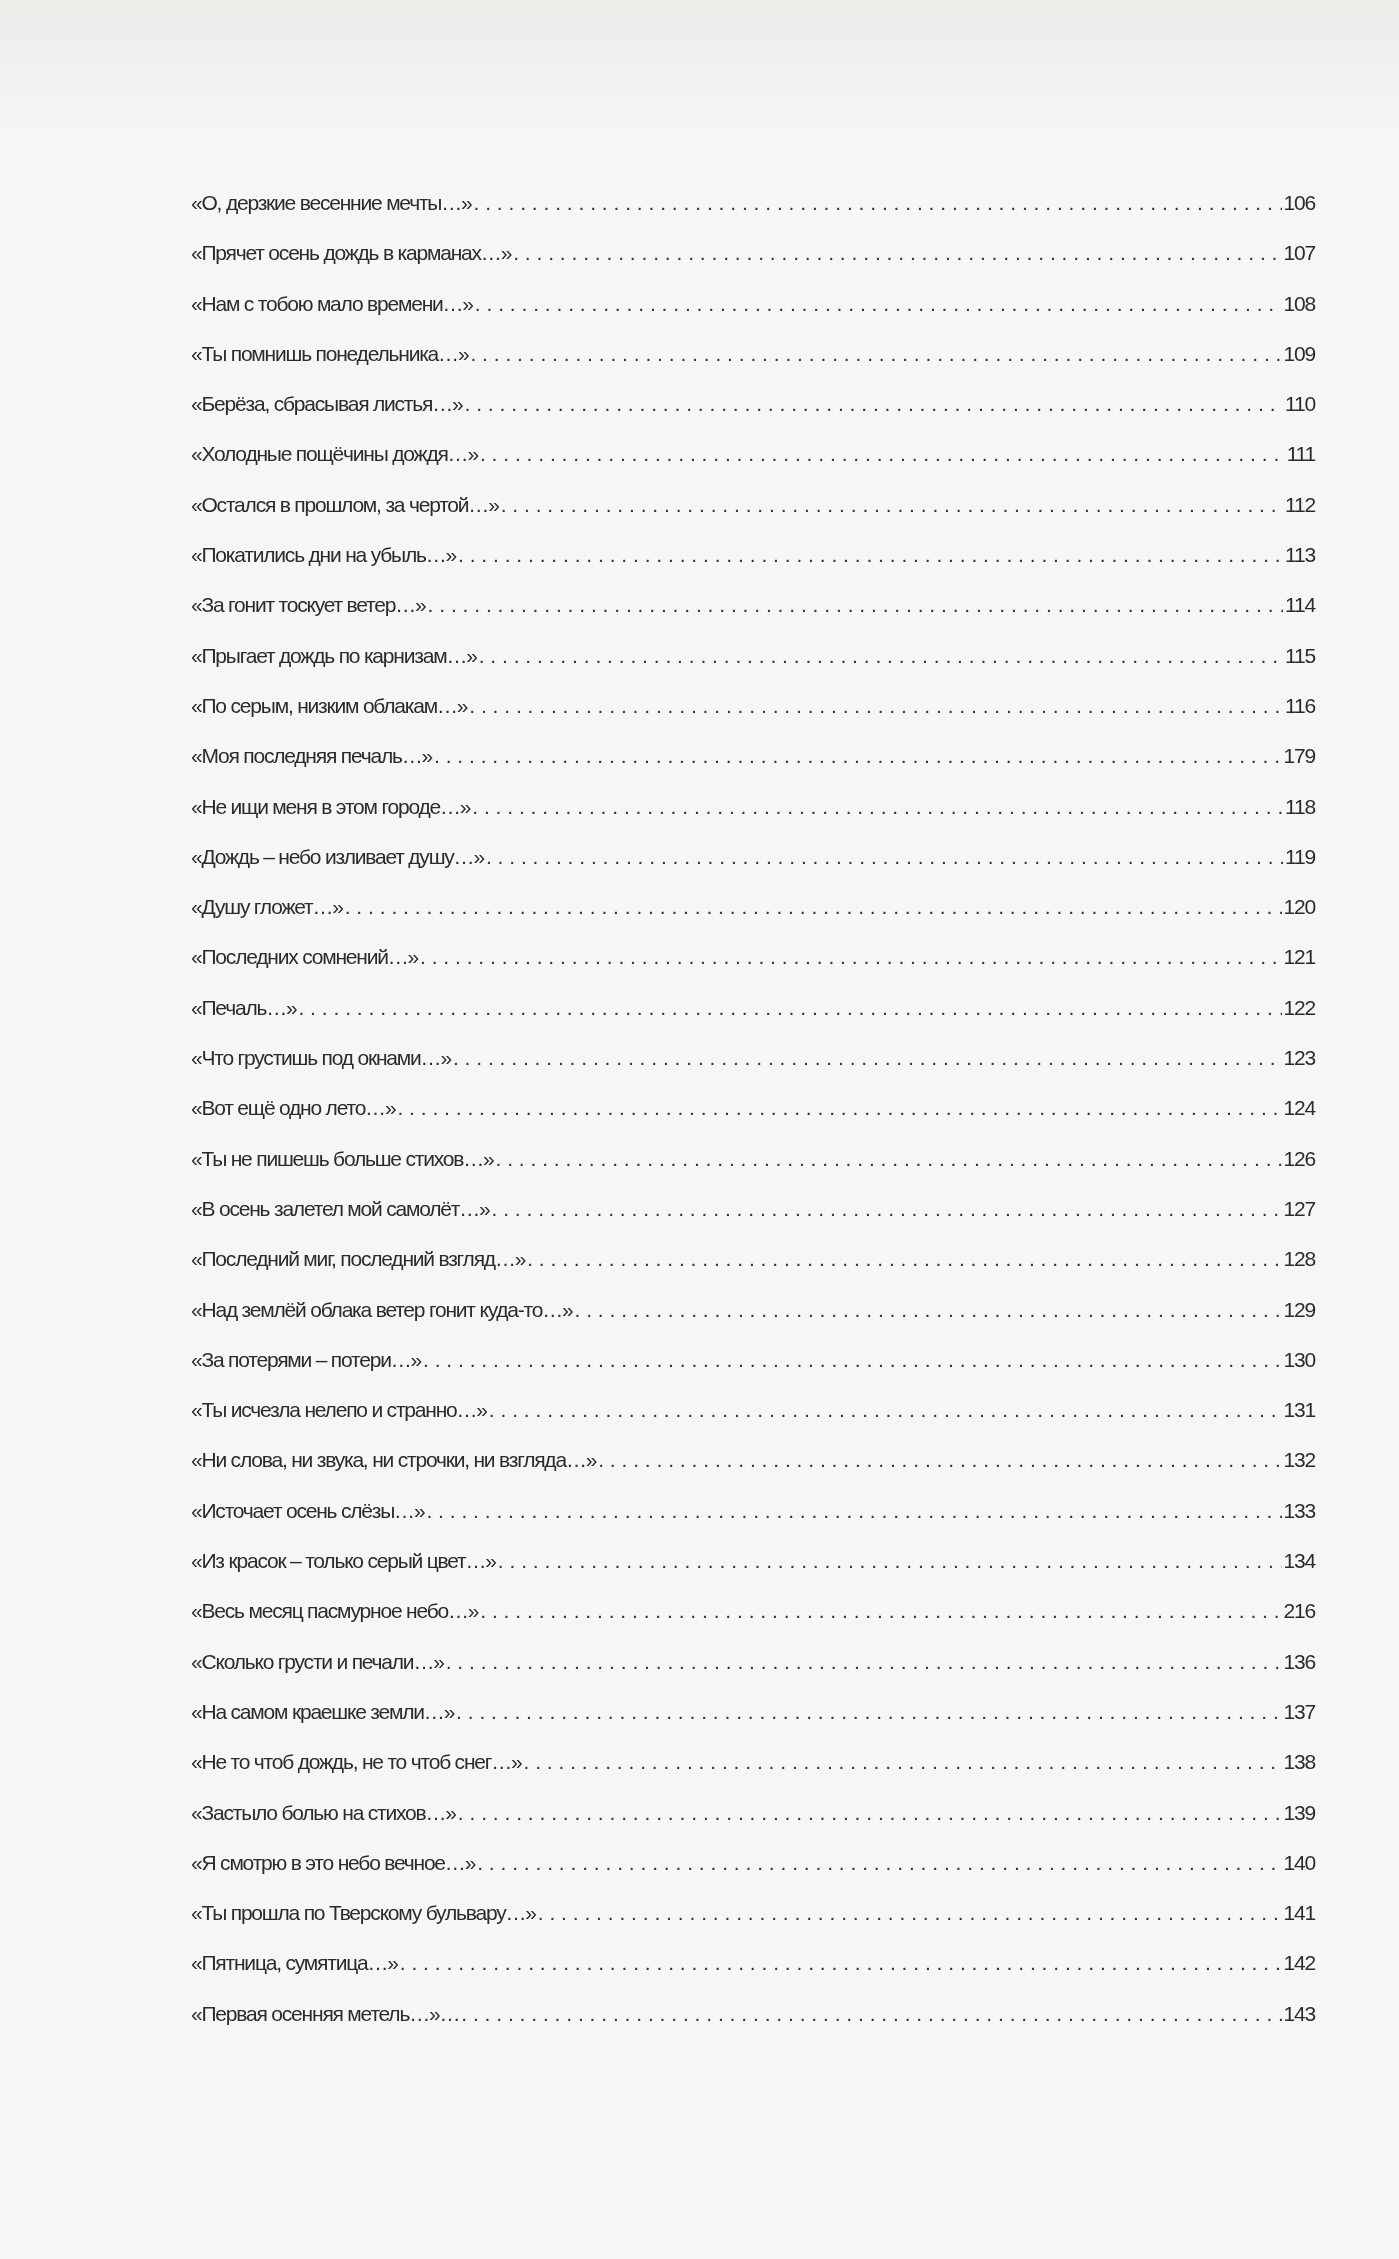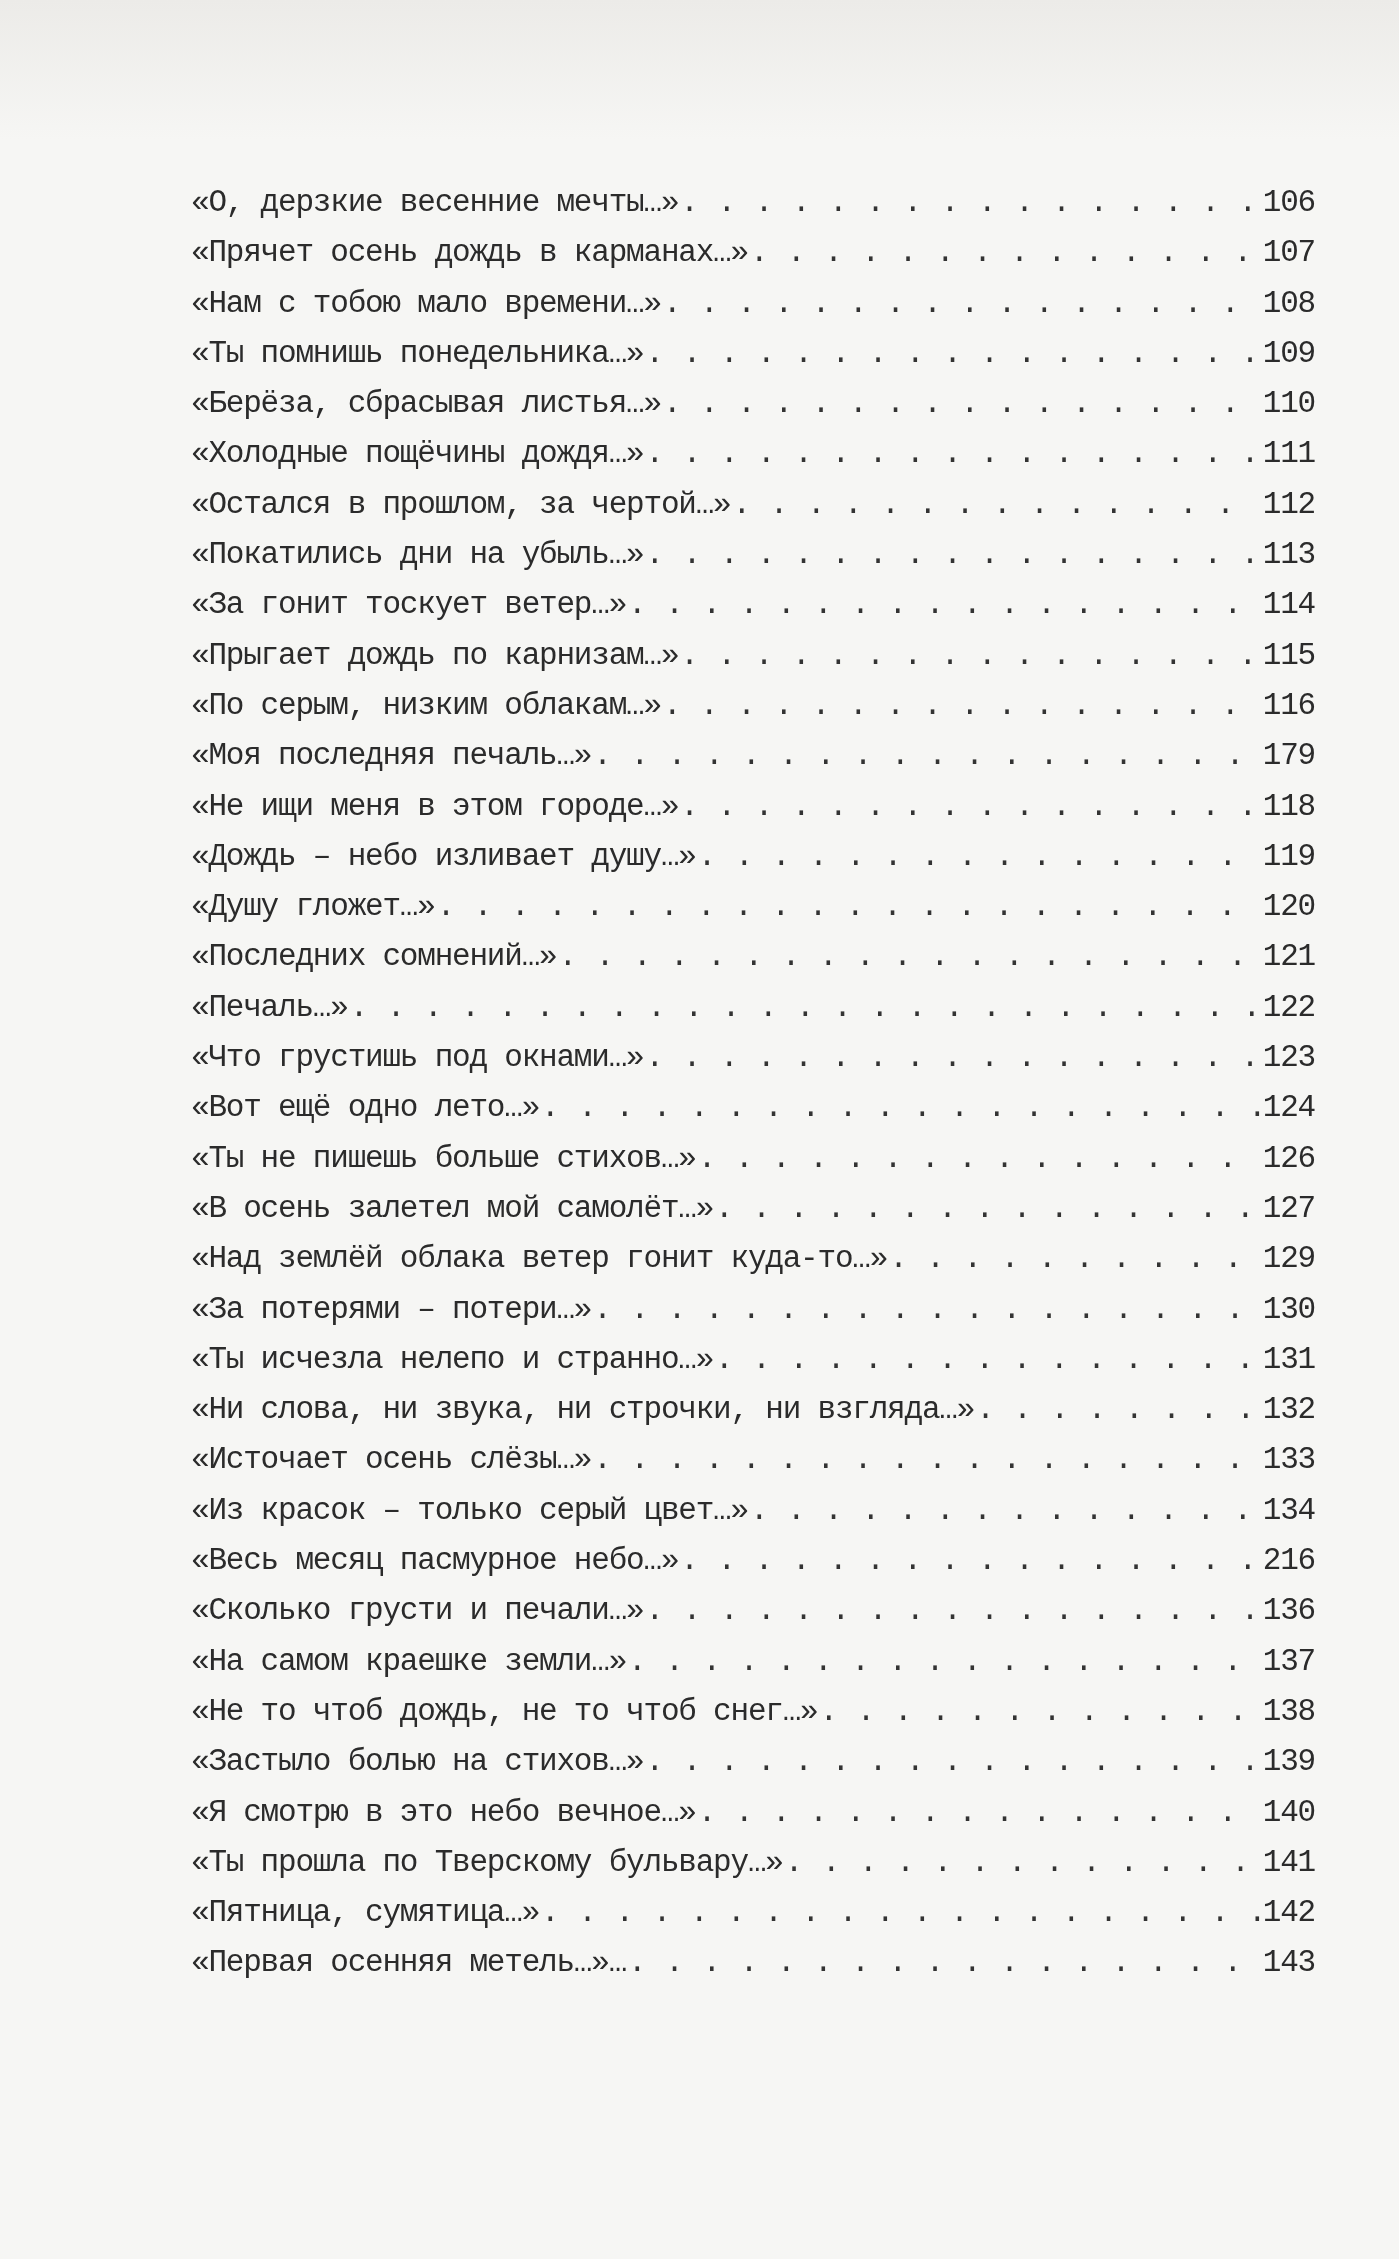--- a/index.html
+++ b/index.html
@@ -11,22 +11,22 @@
   }
   .page-shadow {
     position: absolute; left: 0; top: 0; width: 1399px; height: 140px;
     background: linear-gradient(#ecebe8, rgba(246,246,244,0));
   }
   .toc {
     position: absolute;
     left: 191px;
     top: 178px;
     width: 1124px;
-    font-family: Liberation Mono, monospace;
-    font-size: 31px;
+    font-family: Liberation Sans, sans-serif;
+    font-size: 21px;
     letter-spacing: -1.2px;
     color: #2b2b2b;
   }
   .toc-row {
     display: flex;
     align-items: baseline;
     height: 50.3px;
     line-height: 50.3px;
     white-space: nowrap;
   }
@@ -149,20 +149,25 @@
       <span class="toc-title">«Ты не пишешь больше стихов…»</span>
       <span class="toc-leader"></span>
       <span class="toc-page">126</span>
     </div>
     <div class="toc-row">
       <span class="toc-title">«В осень залетел мой самолёт…»</span>
       <span class="toc-leader"></span>
       <span class="toc-page">127</span>
     </div>
     <div class="toc-row">
+      <span class="toc-title">«Последний миг, последний взгляд…»</span>
+      <span class="toc-leader"></span>
+      <span class="toc-page">128</span>
+    </div>
+    <div class="toc-row">
       <span class="toc-title">«Над землёй облака ветер гонит куда-то…»</span>
       <span class="toc-leader"></span>
       <span class="toc-page">129</span>
     </div>
     <div class="toc-row">
       <span class="toc-title">«За потерями – потери…»</span>
       <span class="toc-leader"></span>
       <span class="toc-page">130</span>
     </div>
     <div class="toc-row">

